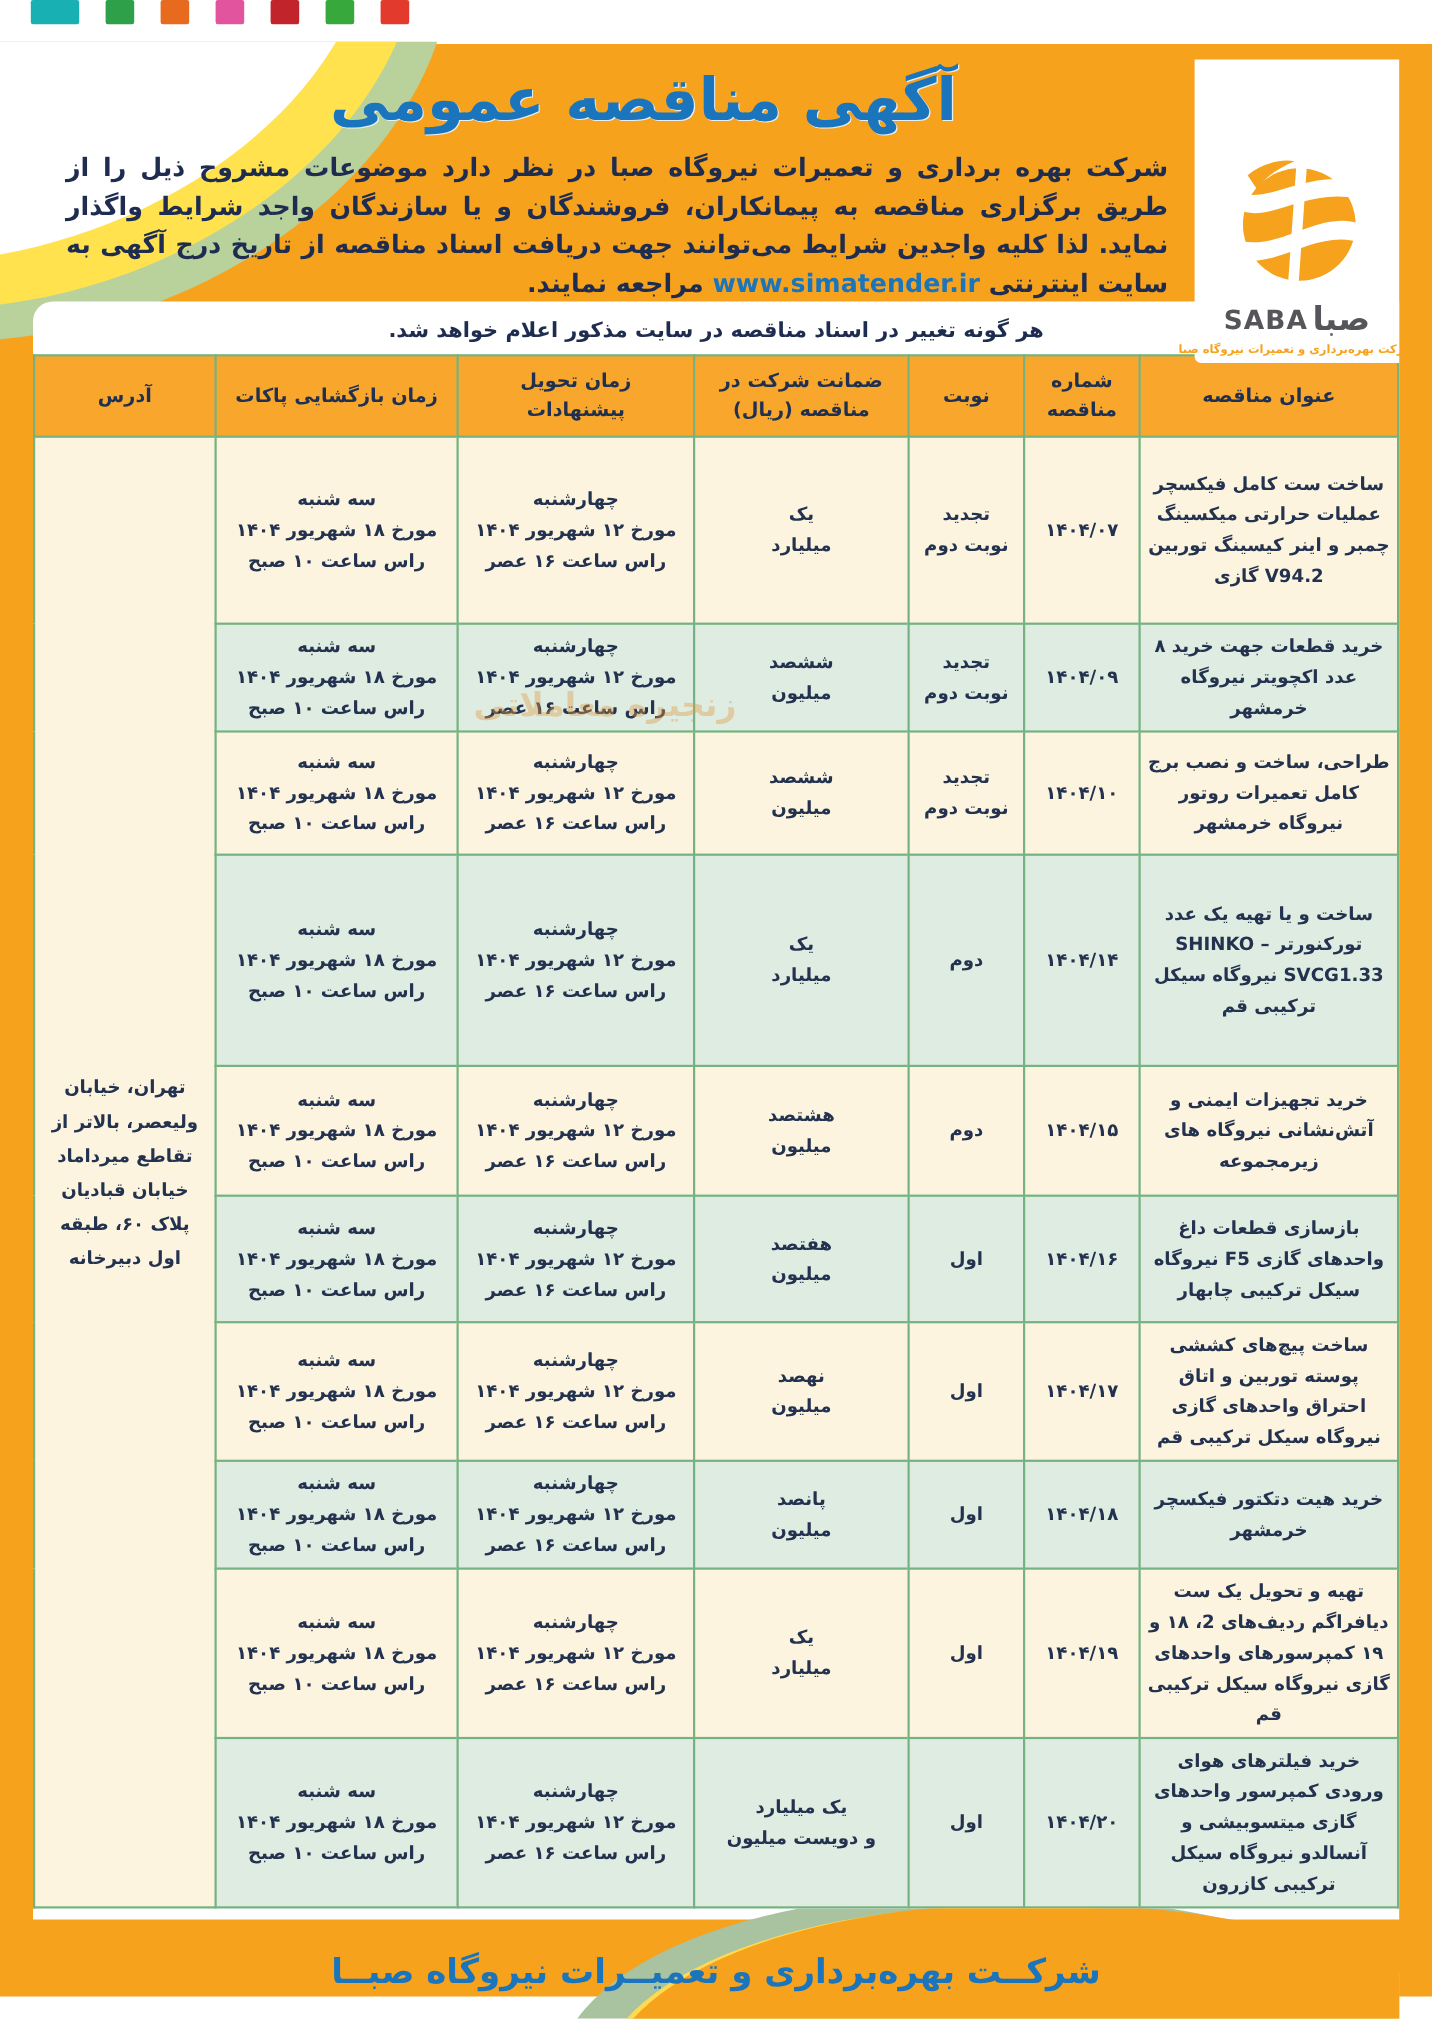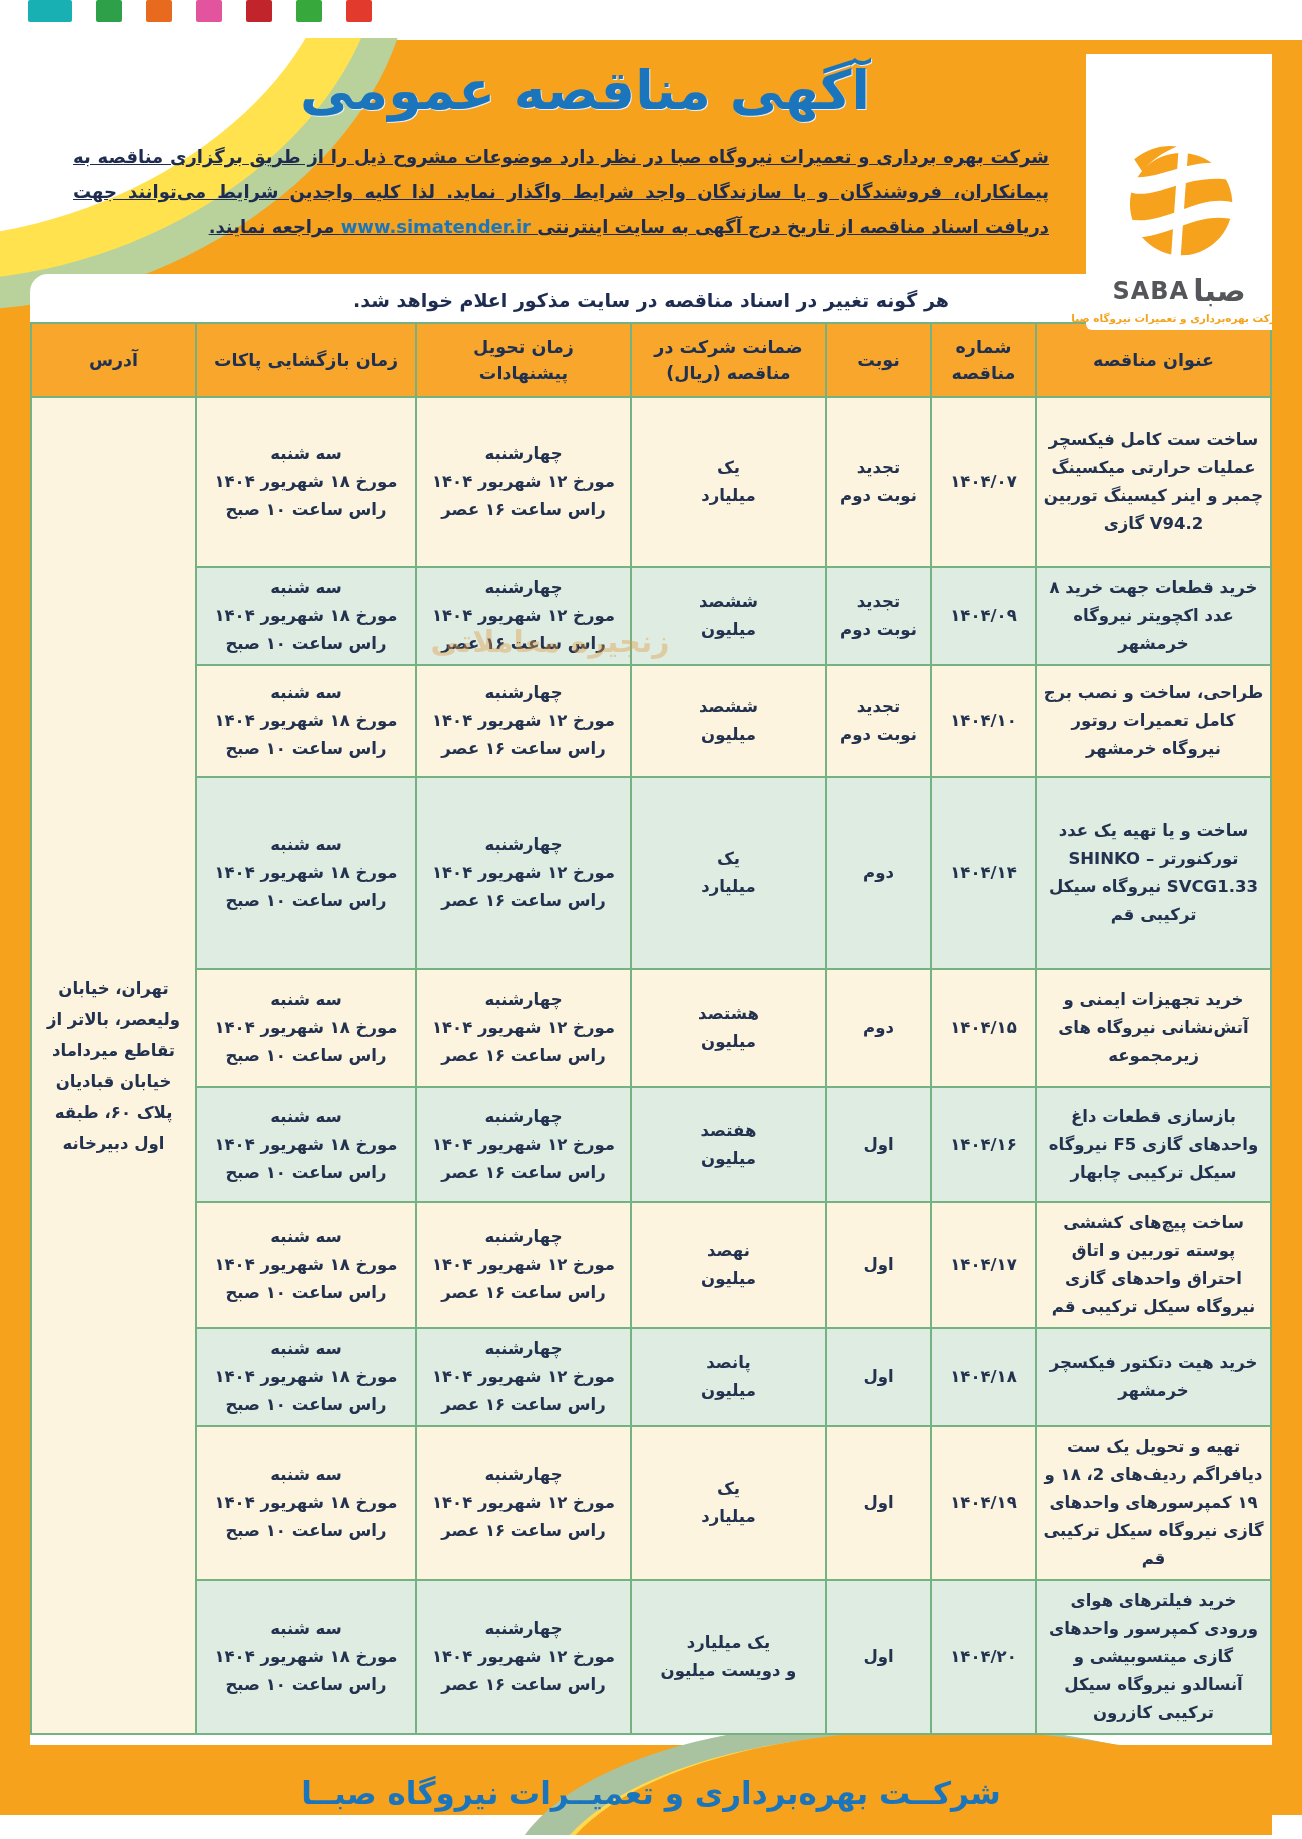--- a/index.html
+++ b/index.html
@@ -23,22 +23,22 @@
   .sw-green{width:780px;height:560px;top:-300px;left:-360px;background:#b9d29c;transform:rotate(-18deg);}
   .sw-yellow{width:750px;height:530px;top:-300px;left:-360px;background:#ffe24d;transform:rotate(-18deg);}
   .sw-white{width:710px;height:490px;top:-302px;left:-362px;background:#ffffff;transform:rotate(-18deg);}
   .header-text{position:relative;z-index:1;margin-right:192px;padding-top:14px;}
   .page-title{
     margin:6px 30px 14px 90px;text-align:center;
     font-size:54px;line-height:62px;font-weight:bold;color:#1b75bc;
     text-shadow:1px 1px 0 #e8eef5;
   }
   .intro{
-    margin:17px;padding:0 14px 0 26px;text-align:justify;
-    font-size:18px;line-height:35px;font-weight:bold;color:#1e2c50;text-decoration:underline;
+    margin:4px;padding:0 14px 0 26px;text-align:justify;
+    font-size:23px;line-height:35px;font-weight:bold;color:#1e2c50;
   }
   .intro .url{color:#1b75bc;direction:ltr;unicode-bidi:embed;}
   
   .logo-panel{
     position:absolute;top:14px;right:0;width:186px;height:276px;background:#ffffff;
     z-index:2;display:flex;flex-direction:column;align-items:center;justify-content:flex-end;
     padding-bottom:6px;box-sizing:border-box;border-radius:0 0 0 6px;
   }
   .logo-svg{width:128px;height:128px;margin-bottom:10px;}
   .wordmark{display:flex;align-items:center;gap:4px;direction:rtl;}

